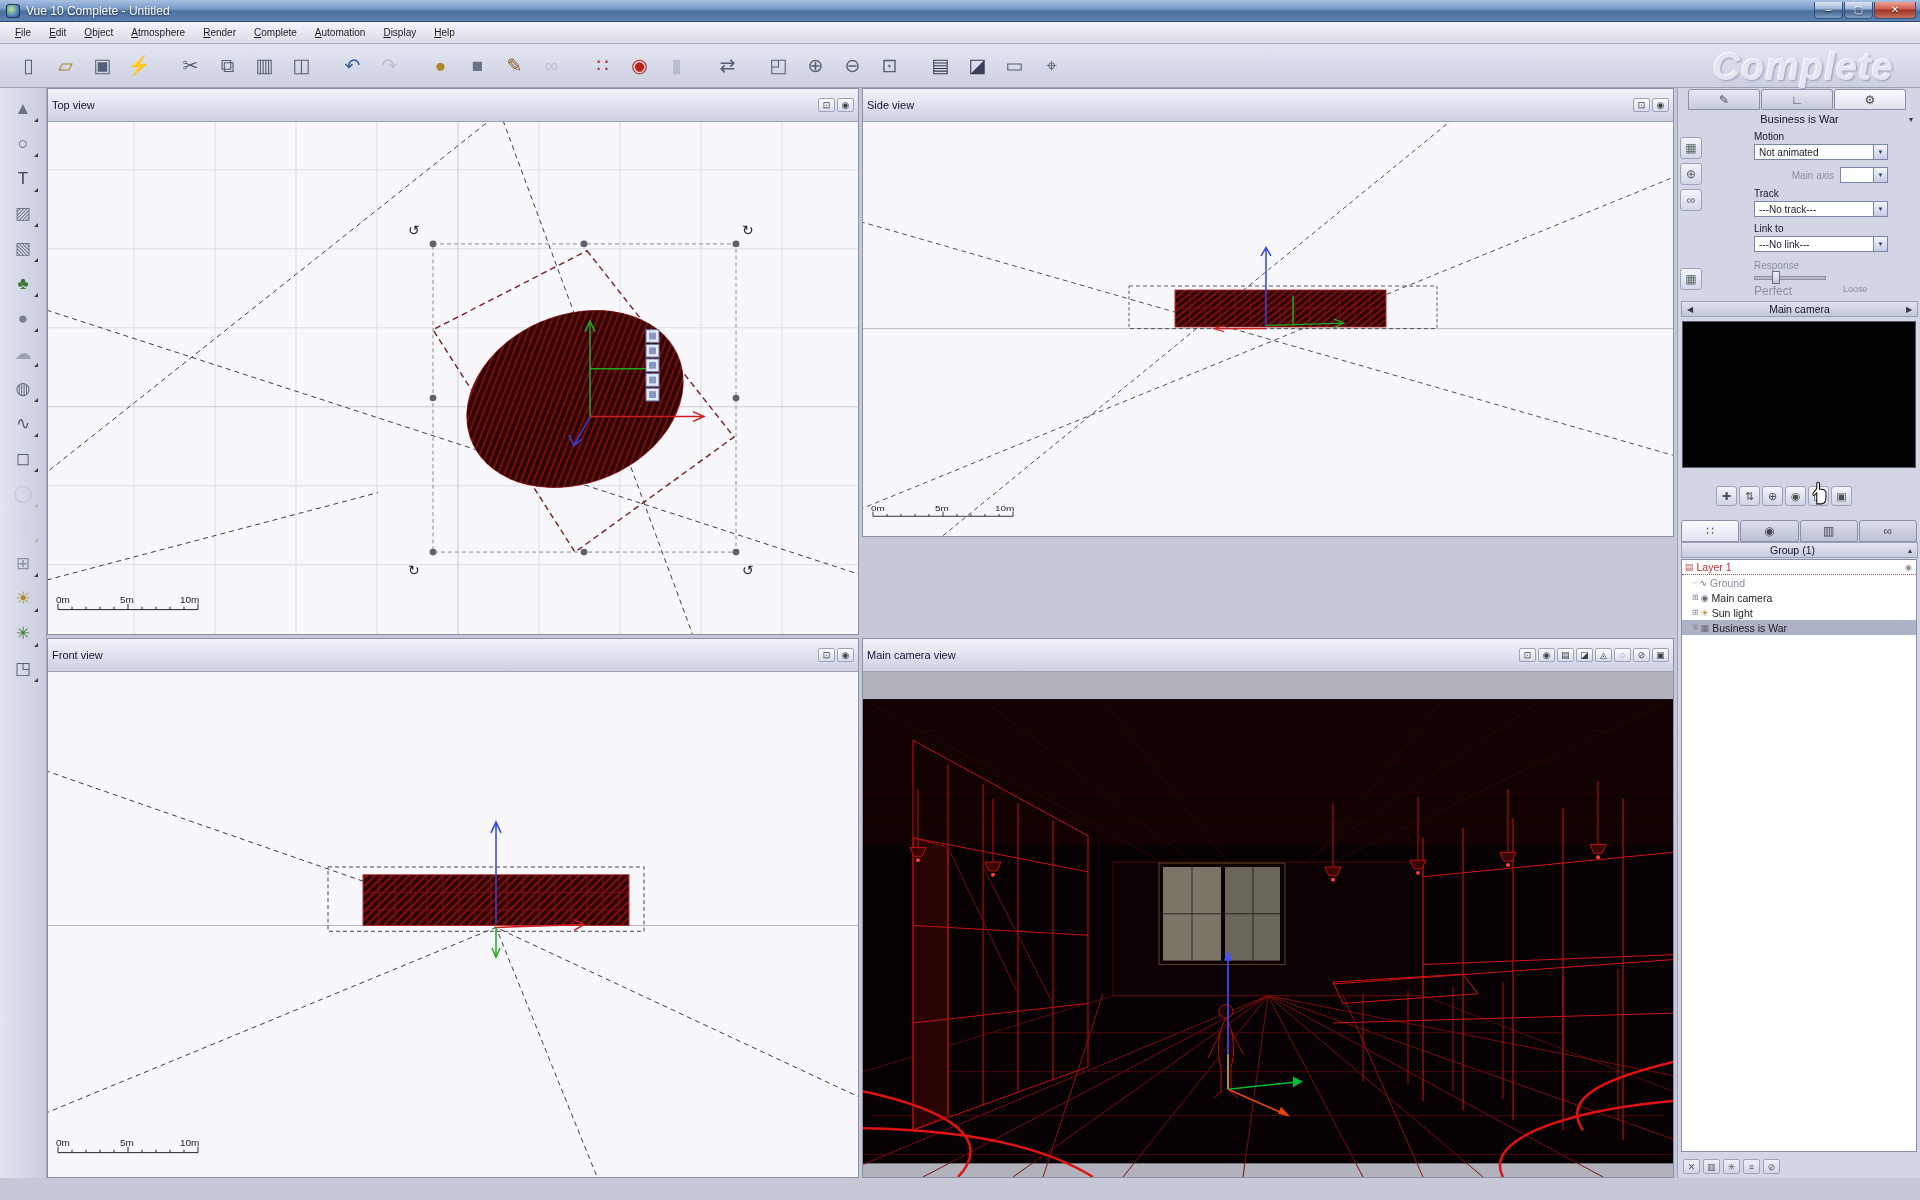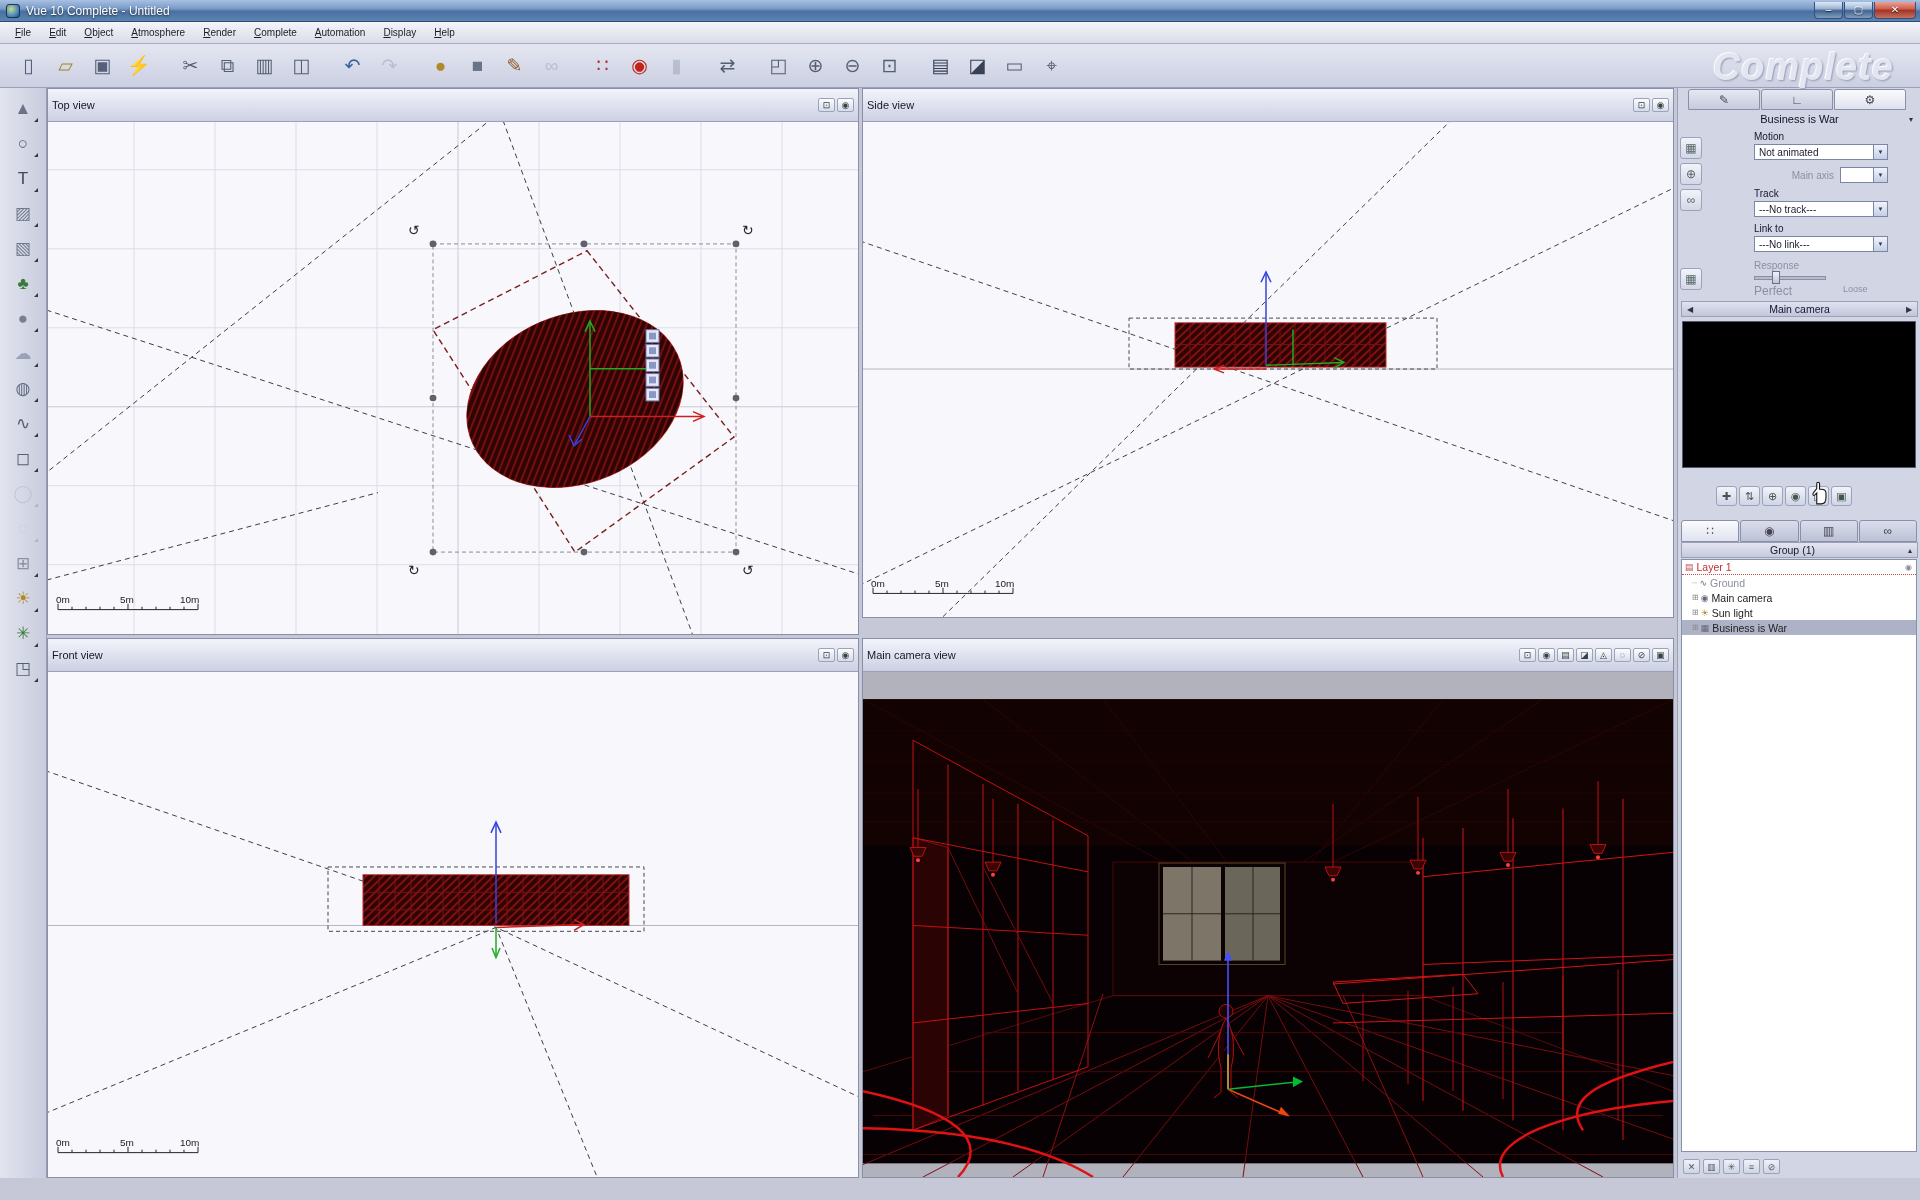--- a/index.html
+++ b/index.html
@@ -38,21 +38,21 @@
     border-right:1px solid #9aa0b8;display:flex;flex-direction:column;align-items:center;padding-top:3px}
   .tool-btn{position:relative;width:38px;height:35px;display:flex;align-items:center;justify-content:center;
     font-size:17px;color:#556;border-radius:3px}
   .tool-btn::after{content:"";position:absolute;right:4px;bottom:4px;border-left:4px solid transparent;border-bottom:4px solid #38383f}
   .tool-btn.disabled{opacity:.5}
   .tool-btn.disabled::after{border-bottom-color:#999}
 
   
   .viewport{position:absolute;border:1px solid #8890a8;background:#f7f7fc;display:flex;flex-direction:column}
   #vp-top{left:47px;top:88px;width:812px;height:547px}
-  #vp-side{left:862px;top:88px;width:812px;height:530px}
+  #vp-side{left:862px;top:88px;width:812px;height:449px}
   #vp-front{left:47px;top:638px;width:812px;height:540px}
   #vp-camera{left:862px;top:638px;width:812px;height:540px}
   .vp-title{flex:0 0 20px;height:20px;background:linear-gradient(#f3f4fb,#ccd0e2);border-bottom:1px solid #9aa0b8;
     display:flex;align-items:center;padding:16px 4px}
   .vp-label{font-size:11px;color:#15152e}
   .vp-icons{margin-left:auto;display:flex}
   .vp-icon{width:17px;height:14px;margin-left:2px;font-size:9px;color:#344;display:flex;align-items:center;justify-content:center;
     border:1px solid #9aa2bc;border-radius:2px;background:linear-gradient(#fdfdff,#d8dbe9)}
   .vp-body{flex:1;position:relative;overflow:hidden;background:#f7f7fc}
   .vp-body svg{position:absolute;inset:0;width:100%;height:100%;display:block}

